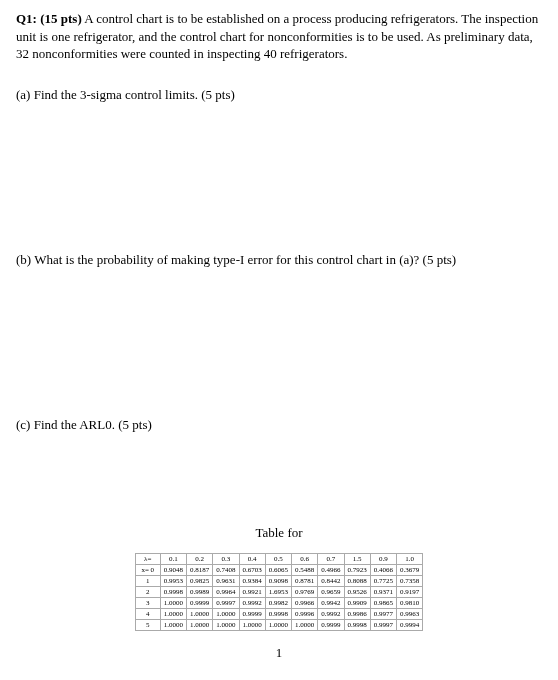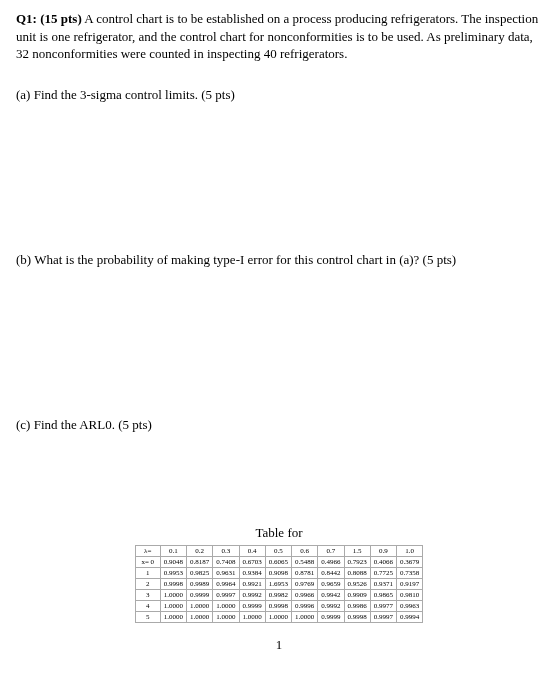--- a/index.html
+++ b/index.html
@@ -36,21 +36,21 @@
   .foot-one {
     text-align: center;
     font-size: 13px;
     margin-top: 14px;
   }
   .caption-row {
     display: flex;
     justify-content: center;
     align-items: center;
     gap: 30px;
-    margin: 18px 0 4px 0;
+    margin: 18px 0 12px 0;
   }
 </style>
 </head>
 <body>
 
 <div class="question-intro">
   <b>Q1: (15 pts)</b>
   <span>A control chart is to be established on a process producing refrigerators. The inspection unit is one refrigerator, and the control chart for nonconformities is to be used. As preliminary data, 32 nonconformities were counted in inspecting 40 refrigerators.</span>
 </div>
 <div class="part">(a) Find the 3-sigma control limits. (5 pts)</div>

